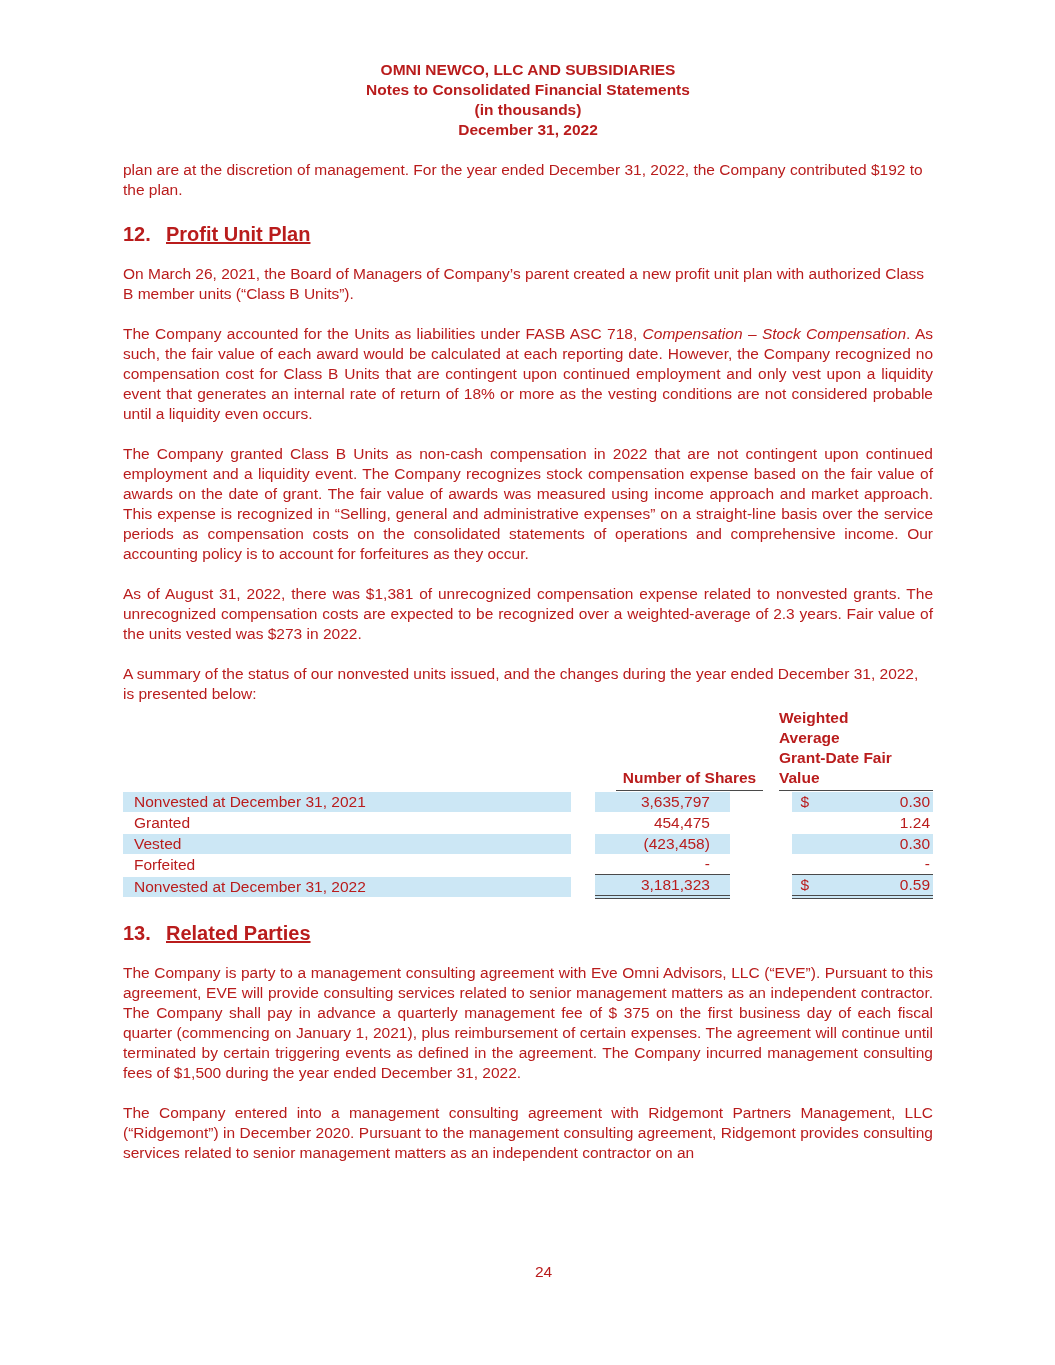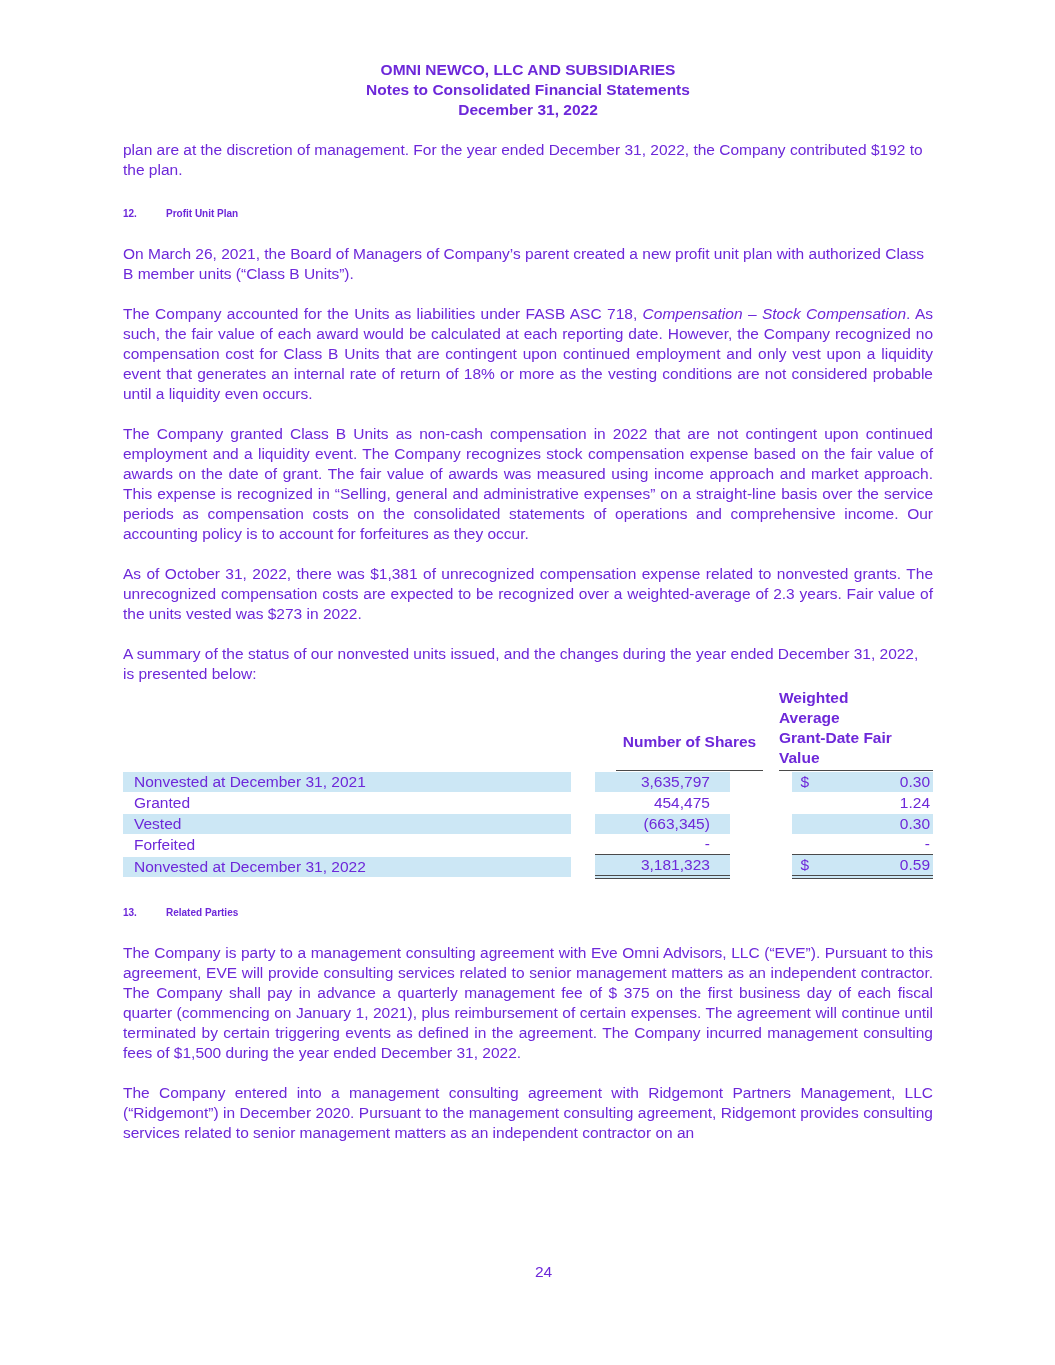--- a/index.html
+++ b/index.html
@@ -8,21 +8,21 @@
     background: #ffffff;
   }
   .page {
     position: relative;
     width: 1055px;
     height: 1365px;
     background: #ffffff;
     font-family: "Liberation Sans", sans-serif;
     font-size: 15.5px;
     line-height: 20px;
-    color: #6d28d9;
+    color: #b91c1c;
     overflow: hidden;
   }
   .content {
     position: absolute;
     left: 123px;
     top: 60px;
     width: 810px;
   }
   .doc-header {
     text-align: center;
@@ -32,22 +32,23 @@
     margin: 20px 0 0 0;
   }
   .justify {
     text-align: justify;
   }
   .italic {
     font-style: italic;
   }
   .section-heading {
     margin: 24px 0 0 0;
-    font-size: 10px;
-    font-weight: bold;
+    font-size: 20px;
+    font-weight: bold;
+    text-decoration: underline;
   }
   .sec-num {
     display: inline-block;
     width: 43px;
   }
   .subheading {
     margin: 22px 0 0 0;
     font-style: italic;
   }
   
@@ -84,21 +85,21 @@
     display: flex;
     justify-content: space-between;
     padding: 0 3px 0 8px;
     box-sizing: border-box;
   }
   .head-shares {
     width: 147px;
     text-align: center;
     font-weight: bold;
     border-bottom: 1px solid var(--rule-color, #4a4a4a);
-    padding-bottom: 18px;
+    padding-bottom: 2px;
     box-sizing: border-box;
   }
   .head-value {
     width: 154px;
     text-align: left;
     font-weight: bold;
     border-bottom: 1px solid var(--rule-color, #4a4a4a);
     padding-bottom: 2px;
     box-sizing: border-box;
   }
@@ -125,37 +126,38 @@
 </style>
 </head>
 <body>
 
 <div class="page">
   <div class="content">
 
     <header class="doc-header">
       <div>OMNI NEWCO, LLC AND SUBSIDIARIES</div>
       <div>Notes to Consolidated Financial Statements</div>
+      <div>(in thousands)</div>
       <div>December 31, 2022</div>
     </header>
 
     <p class="para">plan are at the discretion of management. For the year ended December 31, 2022, the Company contributed $192 to the plan.</p>
 
     <h2 class="section-heading">
       <span class="sec-num">12.</span><span>Profit Unit Plan</span>
     </h2>
 
 
     <p class="para">On March 26, 2021, the Board of Managers of Company’s parent created a new profit unit plan with authorized Class B member units (“Class B Units”).</p>
 
     <p class="para justify"><span>The Company accounted for the Units as liabilities under FASB ASC 718, </span><span class="italic">Compensation – Stock Compensation</span><span>. As such, the fair value of each award would be calculated at each reporting date. However, the Company recognized no compensation cost for Class B Units that are contingent upon continued employment and only vest upon a liquidity event that generates an internal rate of return of 18% or more as the vesting conditions are not considered probable until a liquidity even occurs.</span></p>
 
     <p class="para justify">The Company granted Class B Units as non-cash compensation in 2022 that are not contingent upon continued employment and a liquidity event. The Company recognizes stock compensation expense based on the fair value of awards on the date of grant. The fair value of awards was measured using income approach and market approach. This expense is recognized in “Selling, general and administrative expenses” on a straight-line basis over the service periods as compensation costs on the consolidated statements of operations and comprehensive income. Our accounting policy is to account for forfeitures as they occur.</p>
 
-    <p class="para justify">As of October 31, 2022, there was $1,381 of unrecognized compensation expense related to nonvested grants. The unrecognized compensation costs are expected to be recognized over a weighted-average of 2.3 years. Fair value of the units vested was $273 in 2022.</p>
+    <p class="para justify">As of August 31, 2022, there was $1,381 of unrecognized compensation expense related to nonvested grants. The unrecognized compensation costs are expected to be recognized over a weighted-average of 2.3 years. Fair value of the units vested was $273 in 2022.</p>
 
     <p class="para">A summary of the status of our nonvested units issued, and the changes during the year ended December 31, 2022, is presented below:</p>
 
     <div class="fin-table">
 
       <div class="t-head">
         <div class="c-label"></div>
         <div class="head-shares">Number of Shares</div>
         <div class="c-gap"></div>
         <div class="head-value">
@@ -181,21 +183,21 @@
         <div class="c-shares">454,475</div>
         <div class="c-gap"></div>
         <div class="c-value">
           <span></span>
           <span>1.24</span>
         </div>
       </div>
 
       <div class="t-row shaded">
         <div class="c-label">Vested</div>
-        <div class="c-shares">(663,345)</div>
+        <div class="c-shares">(423,458)</div>
         <div class="c-gap"></div>
         <div class="c-value">
           <span></span>
           <span>0.30</span>
         </div>
       </div>
 
       <div class="t-row rule-below">
         <div class="c-label">Forfeited</div>
         <div class="c-shares">-</div>

